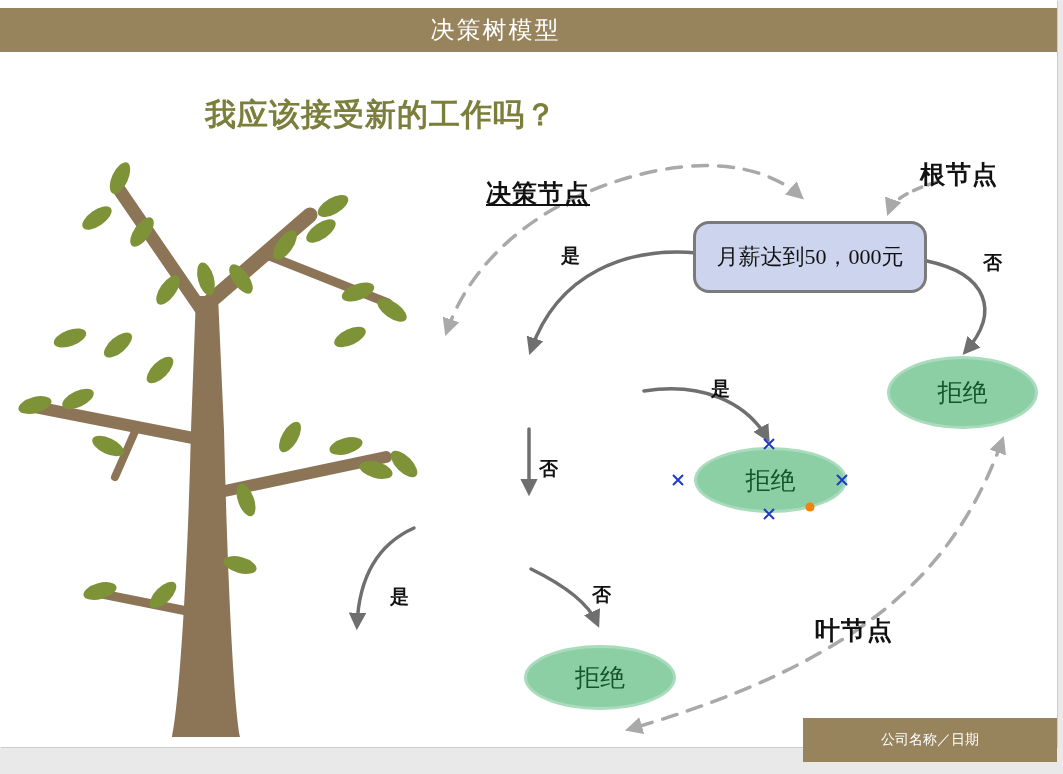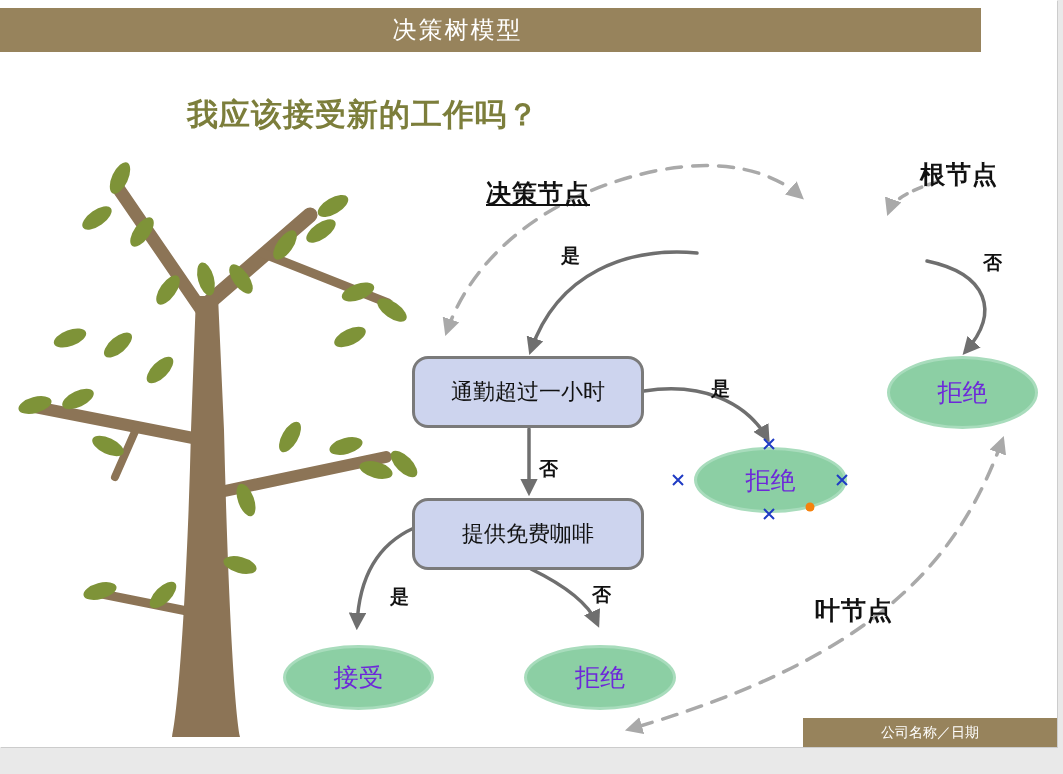--- a/index.html
+++ b/index.html
@@ -8,48 +8,48 @@
     background:#e9e9e9;
     font-family:"Liberation Serif","DejaVu Serif",serif;
     position:relative;overflow:hidden;
   }
   .slide{
     position:absolute;left:0;top:0;width:1057px;height:747px;
     background:#ffffff;
     box-shadow:1px 1px 0 #cccccc;
   }
   .title-bar{
-    position:absolute;left:0;top:8px;width:981px;height:44px;
+    position:absolute;left:0;top:8px;width:1057px;height:44px;
     background:#97835C;
     color:#ffffff;font-size:24px;letter-spacing:2px;
     display:flex;align-items:center;justify-content:center;
     box-sizing:border-box;padding-right:66px;
   }
   .main-title{
-    position:absolute;left:187px;top:94px;margin:0;
+    position:absolute;left:205px;top:94px;margin:0;
     font-size:31px;font-weight:bold;color:#7C7E3B;letter-spacing:1px;
   }
   .footer-bar{
-    position:absolute;left:803px;top:718px;width:254px;height:29px;
+    position:absolute;left:803px;top:718px;width:254px;height:44px;
     background:#97835C;color:#ffffff;font-size:14px;
     display:flex;align-items:center;justify-content:center;
     font-family:"Liberation Sans","DejaVu Sans",sans-serif;
   }
   svg.layer{position:absolute;left:0;top:0;}
   .dnode{
     position:absolute;box-sizing:border-box;
     background:#CDD4EE;border:3px solid #7A7A7A;border-radius:16px;
     display:flex;align-items:center;justify-content:center;
     font-size:22px;color:#111111;z-index:3;
   }
   .lnode{
     position:absolute;box-sizing:border-box;
     background:#8CCFA4;border:3px solid #A8DCBC;border-radius:50%;
     display:flex;align-items:center;justify-content:center;
-    font-size:25px;color:#6d28d9;z-index:3;
+    font-size:25px;color:#14532d;z-index:3;
   }
   .edge-label{
     position:absolute;font-size:19px;font-weight:bold;color:#111111;z-index:4;
   }
   .ann-label{
     position:absolute;font-size:25px;font-weight:bold;color:#111111;z-index:4;letter-spacing:1px;
   }
   .tree-layer{z-index:1;}
   .edges-layer{z-index:2;}
   .handles-layer{z-index:5;}
@@ -143,50 +143,44 @@
       </g>
       <g>
         <path d="M937 182 C 910 190 893 200 889 211" stroke-dasharray="9 7" marker-end="url(#arrow-light)"></path>
       </g>
       <g>
         <path d="M1002 441 C 958 562 875 658 630 729" stroke-dasharray="15 11" marker-start="url(#arrow-light)" marker-end="url(#arrow-light)"></path>
       </g>
     </g>
   </svg>
 
-  <div class="dnode" style="left:412px;top:356px;width:232px;height:72px;">
-    <span>通勤超过一小时</span>
-  </div>
-  <div class="dnode" style="left:412px;top:498px;width:232px;height:72px;">
-    <span>提供免费咖啡</span>
-  </div>
-
-  <div class="lnode" style="left:283px;top:645px;width:151px;height:65px;">
-    <span>接受</span>
-  </div>
+  <div class="dnode" style="left:693px;top:221px;width:234px;height:72px;">
+    <span>月薪达到50，000元</span>
+  </div>
+
   <div class="lnode" style="left:524px;top:645px;width:152px;height:65px;">
     <span>拒绝</span>
   </div>
   <div class="lnode" style="left:694px;top:447px;width:153px;height:66px;">
     <span>拒绝</span>
   </div>
   <div class="lnode" style="left:887px;top:356px;width:151px;height:73px;">
     <span>拒绝</span>
   </div>
 
   <div class="edge-label" style="left:561px;top:243px;">是</div>
   <div class="edge-label" style="left:983px;top:250px;">否</div>
   <div class="edge-label" style="left:711px;top:376px;">是</div>
   <div class="edge-label" style="left:539px;top:456px;">否</div>
   <div class="edge-label" style="left:390px;top:584px;">是</div>
   <div class="edge-label" style="left:592px;top:582px;">否</div>
 
   <div class="ann-label" style="left:920px;top:158px;">根节点</div>
   <div class="ann-label" style="left:486px;top:177px;text-decoration:underline;">决策节点</div>
-  <div class="ann-label" style="left:815px;top:594px;">叶节点</div>
+  <div class="ann-label" style="left:815px;top:614px;">叶节点</div>
 
   <svg class="layer handles-layer" width="1057" height="747" viewBox="0 0 1057 747">
     <g stroke="#1F3BC4" stroke-width="2" fill="none">
       <g>
         <path d="M764 439 L774 449 M764 449 L774 439"></path>
       </g>
       <g>
         <path d="M673 475 L683 485 M673 485 L683 475"></path>
       </g>
       <g>

